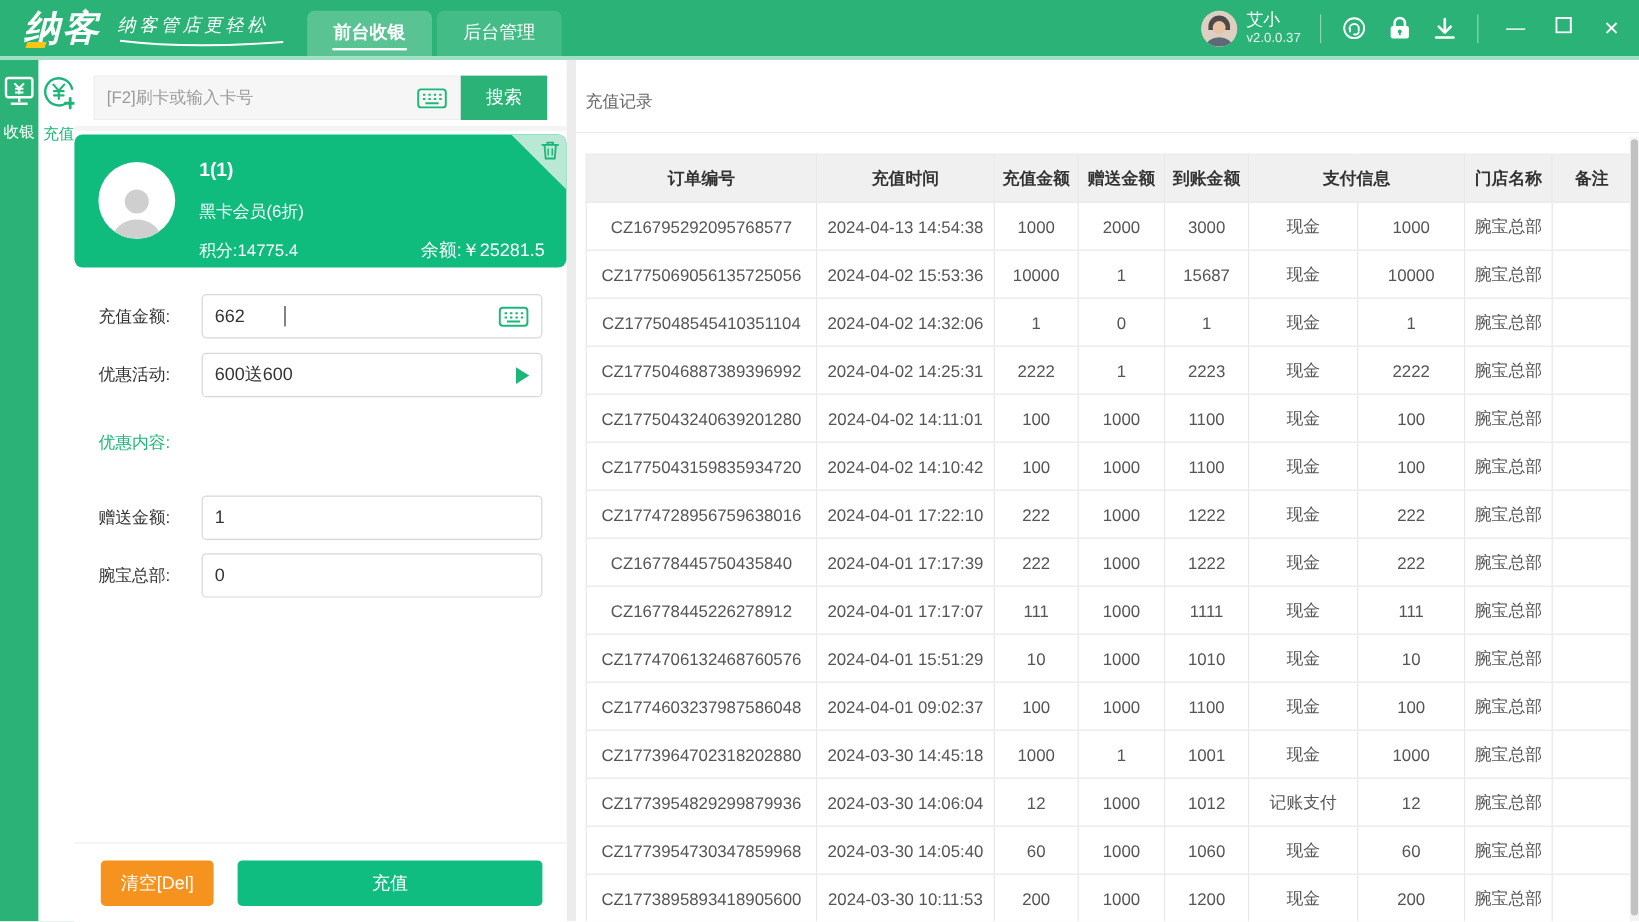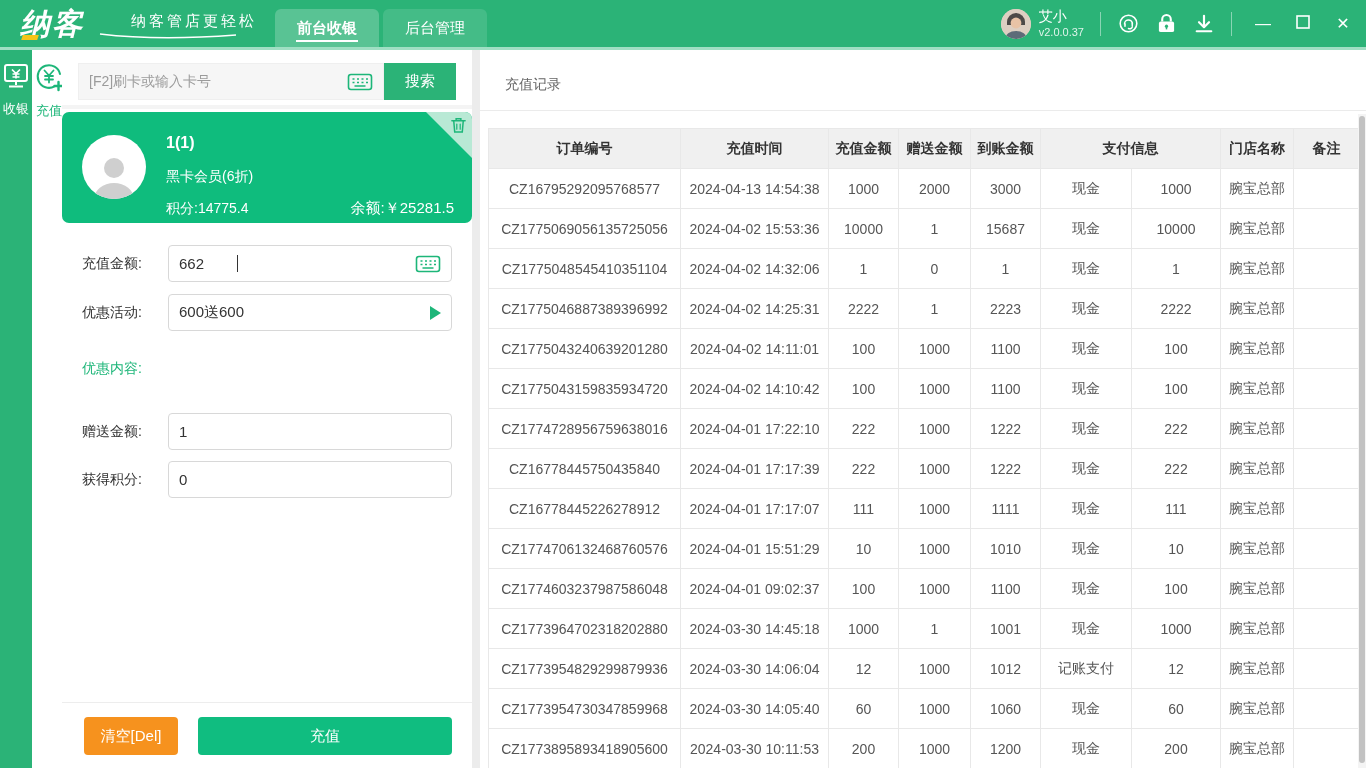--- a/index.html
+++ b/index.html
@@ -6,21 +6,21 @@
   html,body { width:1366px; height:768px; overflow:hidden; font-family:"Liberation Sans","DejaVu Sans",sans-serif; background:#fff; }
   .stage { position:relative; width:1366px; height:768px; overflow:hidden; background:#fff; }
 
   
   .topbar { position:absolute; left:0; top:0; width:1366px; height:47px; background:#2bb377; display:flex; align-items:center; }
   .topbar-strip { position:absolute; left:0; top:47px; width:1366px; height:3px; background:#9fdfc3; }
   .logo-wrap { display:flex; align-items:flex-end; padding-left:20px; }
   .logo-text { color:#fff; font-size:30px; font-weight:bold; font-style:italic; letter-spacing:2px; line-height:40px; position:relative; }
   .logo-text::after { content:""; position:absolute; left:2px; bottom:4px; width:16px; height:5px; background:#f5c518; transform:skewX(-18deg); }
   .slogan-wrap { margin-left:14px; padding-bottom:4px; }
-  .slogan { color:#fff; font-size:15px; letter-spacing:3px; display:block;margin-left:33px; }
+  .slogan { color:#fff; font-size:15px; font-style:italic; letter-spacing:3px; display:block; }
   .slogan-swoosh { display:block; margin-top:1px; }
   .tabs { display:flex; margin-left:18px; height:47px; align-items:flex-end; }
   .tab { height:38px; line-height:38px; padding:0 22px; color:#fff; font-size:15px; border-radius:6px 6px 0 0; background:rgba(255,255,255,.12); margin-right:4px; cursor:default; position:relative; }
   .tab.active { background:rgba(255,255,255,.22); font-weight:bold; }
   .tab.active::after { content:""; position:absolute; left:50%; transform:translateX(-50%); bottom:5px; width:62px; height:2px; background:#fff; }
   .topbar-right { margin-left:auto; display:flex; align-items:center; padding-right:14px; gap:16px; }
   .user-chip { display:flex; align-items:center; gap:8px; }
   .user-avatar { width:30px; height:30px; border-radius:50%; background:#e8d5c4; overflow:hidden; flex-shrink:0; }
   .user-meta { display:flex; flex-direction:column; line-height:1.1; }
   .user-name { color:#fff; font-size:14px; }
@@ -70,21 +70,21 @@
   .f-input .kb { margin-left:auto; display:flex; align-items:center; }
   .f-input .dd-arrow { margin-left:auto; width:0; height:0; border-top:7px solid transparent; border-bottom:7px solid transparent; border-left:11px solid #1db679; }
   .promo-lines { position:absolute; left:106px; font-size:14px; color:#1db679; line-height:26px; }
 
   .left-footer { position:absolute; left:0; bottom:0; width:410px; height:66px; border-top:1px solid #ededed; background:#fff; }
   .btn-clear { position:absolute; left:22px; top:14px; width:94px; height:38px; background:#f6921e; color:#fff; font-size:15px; border:none; border-radius:4px; }
   .btn-recharge { position:absolute; left:136px; top:14px; width:254px; height:38px; background:#10bd80; color:#fff; font-size:15px; border:none; border-radius:4px; }
 
   
   .right-panel { position:absolute; left:480px; top:50px; width:886px; height:718px; background:#fff; }
-  .rp-title { position:absolute; left:8px; top:26px; font-size:14px; color:#666;margin-left:17px; }
+  .rp-title { position:absolute; left:8px; top:26px; font-size:14px; color:#666; }
   .rp-divider { position:absolute; left:0; top:60px; width:886px; height:1px; background:#ebebeb; }
   .rec-table { position:absolute; left:8px; top:78px; width:871px; border-collapse:collapse; table-layout:fixed; }
   .rec-table th, .rec-table td { border:1px solid #e8e8e8; height:40px; text-align:center; font-size:14px; overflow:hidden; white-space:nowrap; }
   .rec-table th { background:#f0f0f0; color:#333; font-weight:bold; }
   .rec-table td { color:#555; }
   .v-scrollbar { position:absolute; right:0; top:64px; width:8px; bottom:0; background:#f4f4f4; }
   .v-thumb { position:absolute; left:1px; top:2px; width:6px; height:99%; background:#c2c2c2; border-radius:3px; }
 </style>
 </head>
 <body>
@@ -286,21 +286,21 @@
       <div class="form-row" style="top:127px;">
         <span class="f-label green">优惠内容:</span>
       </div>
       <div class="form-row" style="top:190px;">
         <span class="f-label">赠送金额:</span>
         <div class="f-input">
           <span>1</span>
         </div>
       </div>
       <div class="form-row" style="top:238px;">
-        <span class="f-label">获得积分:</span>
+        <span class="f-label">腕宝总部:</span>
         <div class="f-input">
           <span>0</span>
         </div>
       </div>
     </div>
 
     <div class="left-footer">
       <button class="btn-clear">清空[Del]</button>
       <button class="btn-recharge">充值</button>
     </div>

